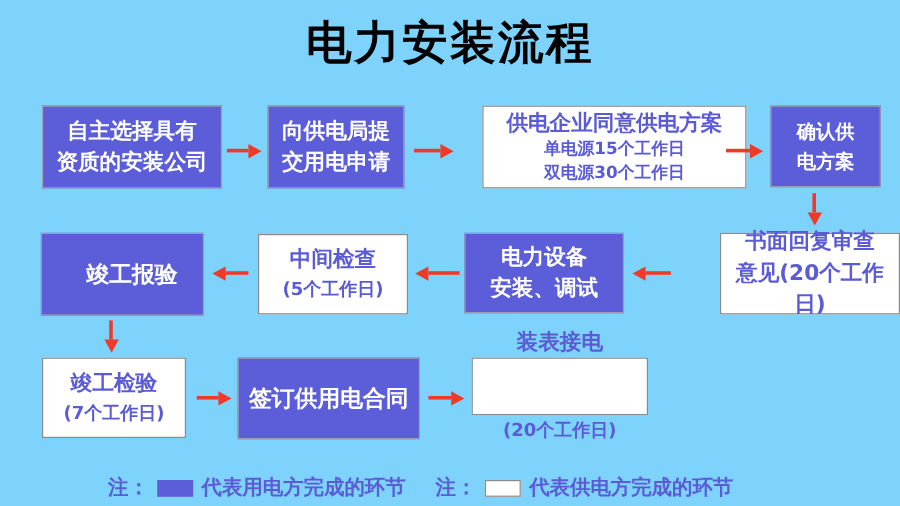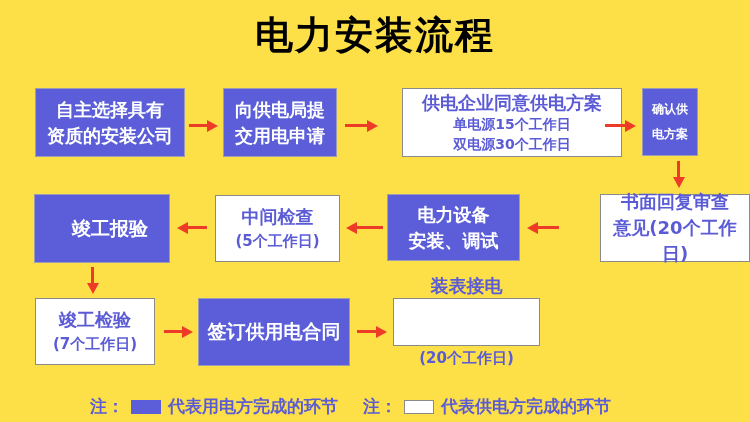--- a/index.html
+++ b/index.html
@@ -3,37 +3,37 @@
 <meta charset="utf-8">
 <style>
   :root{
     --box-blue:#5b5ed8;
     --accent-text:#5b5bd6;
     --arrow-red:#ee3b28;
     --border-gray:#8a8a8a;
   }
   *{box-sizing:border-box;margin:0;padding:0;}
   body{background:#ffffff;font-family:"DejaVu Sans",sans-serif;}
-  .stage{position:relative;width:750px;height:422px;background:#fde047;overflow:hidden;}
+  .stage{position:relative;width:750px;height:422px;background:#7dd3fc;overflow:hidden;}
 
   .title{position:absolute;left:0;right:0;top:10px;text-align:center;
          font-size:38px;font-weight:bold;letter-spacing:2px;color:#000;}
 
   .box{position:absolute;display:flex;flex-direction:column;align-items:center;
        justify-content:center;text-align:center;font-weight:bold;}
   .box .ln{display:block;}
   .blue{background:var(--box-blue);color:#ffffff;border:1px solid #9c9cb4;}
   .white{background:#ffffff;color:var(--accent-text);border:1px solid var(--border-gray);}
   .sub{font-size:14px;}
 
   #b1{left:35px;top:88px;width:150px;height:69px;font-size:18px;line-height:26px;}
   #b2{left:223px;top:88px;width:114px;height:69px;font-size:18px;line-height:26px;justify-content:center;}
   #b3{left:382px;top:88px;width:220px;height:69px;font-size:18px;line-height:22px;margin-left:20px;}
   #b3 .sub{line-height:20px;}
-  #b4{left:642px;top:88px;width:56px;height:68px;font-size:12px;line-height:25px;}
+  #b4{left:642px;top:88px;width:92px;height:68px;font-size:16px;line-height:25px;}
   #b5{left:34px;top:194px;width:136px;height:69px;font-size:19px;padding-left:16px;}
   #b6{left:215px;top:195px;width:125px;height:67px;font-size:18px;line-height:24px;}
   #b6 .sub{font-size:15px;}
   #b7{left:387px;top:194px;width:133px;height:67px;font-size:18px;line-height:26px;}
   #b8{left:568px;top:194px;width:150px;height:68px;font-size:18px;line-height:26px;margin-left:32px;}
   #b9{left:35px;top:298px;width:120px;height:67px;font-size:18px;line-height:24px;}
   #b9 .sub{font-size:15px;}
   #b10{left:198px;top:298px;width:152px;height:68px;font-size:19px;align-items:center;}
   #b11{left:393px;top:298px;width:147px;height:48px;font-size:18px;line-height:24px;}
   #b11 .sub{font-size:15px;margin-top:48px;}

